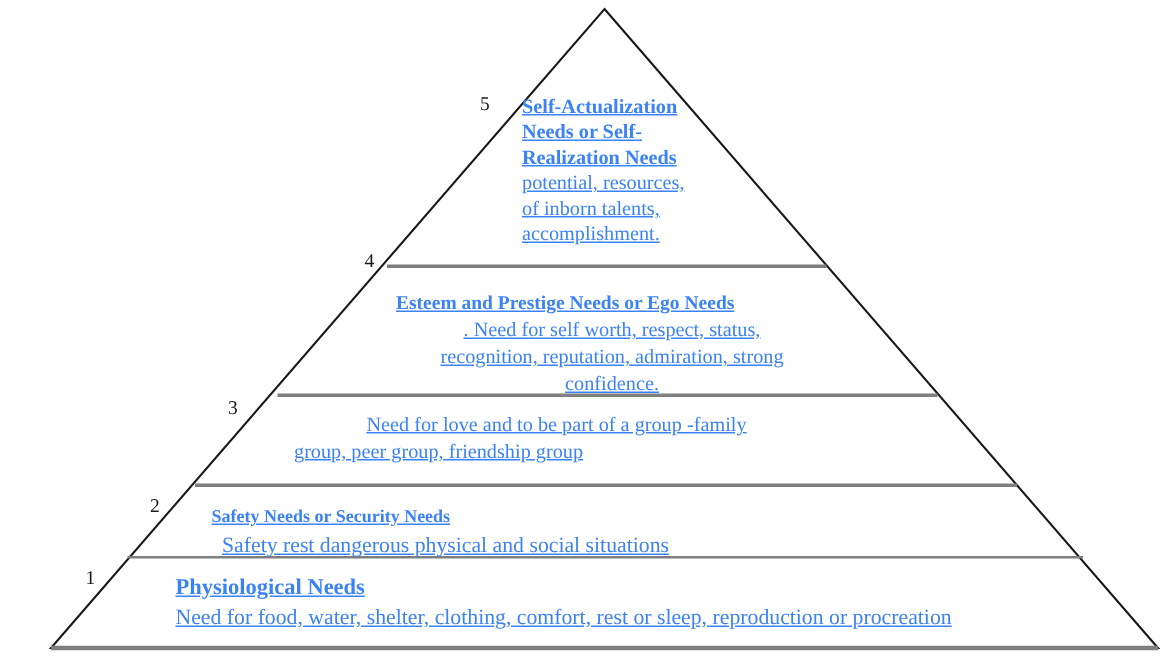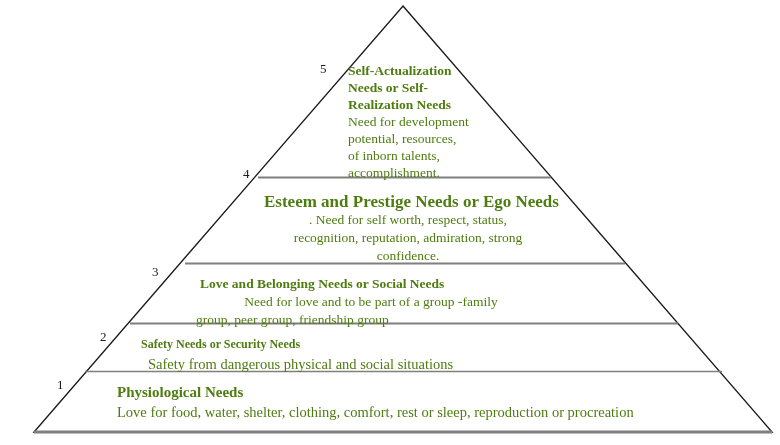--- a/index.html
+++ b/index.html
@@ -24,21 +24,22 @@
   #pyramid-svg {
     position: absolute;
     left: 0;
     top: 0;
     width: 780px;
     height: 445px;
   }
 
   .tier-text {
     position: absolute;
-    color: #4d7c0f;
+    color: #3b82f6;
+    text-decoration: underline;
   }
 
   .tier-title {
     font-weight: bold;
     white-space: nowrap;
   }
 
   .tier-body {
     font-weight: normal;
   }
@@ -51,21 +52,21 @@
     line-height: 1;
   }
 
   
   #tier5 { left: 348px; top: 62px; width: 180px; }
   #tier5 .tier-title { font-size: 13.5px; line-height: 17px; white-space: normal; }
   #tier5 .tier-body  { font-size: 13.5px; line-height: 17px; }
 
   
   #tier4 { left: 258px; top: 192px; width: 300px; }
-  #tier4 .tier-title { font-size: 17px; line-height: 19px; padding-left: 6px; text-align: center; }
+  #tier4 .tier-title { font-size: 13px; line-height: 19px; padding-left: 6px; }
   #tier4 .tier-body  { font-size: 13.5px; line-height: 18px; text-align: center; }
 
   
   #tier3 { left: 196px; top: 274px; width: 340px; }
   #tier3 .tier-title { font-size: 13.5px; line-height: 19px; padding-left: 4px; }
   #tier3 .tier-body  { font-size: 13.5px; line-height: 18px; }
   #tier3 .indent { padding-left: 10px; text-align: center; }
 
   
   #tier2 { left: 141px; top: 334px; width: 420px; }
@@ -97,42 +98,40 @@
   <div class="level-number" style="left:320px; top:62px;">5</div>
   <div class="level-number" style="left:243px; top:167px;">4</div>
   <div class="level-number" style="left:152px; top:265px;">3</div>
   <div class="level-number" style="left:100px; top:330px;">2</div>
   <div class="level-number" style="left:57px; top:378px;">1</div>
 
   <div id="tier5" class="tier-text">
     <div class="tier-title">Self-Actualization</div>
     <div class="tier-title">Needs or Self-</div>
     <div class="tier-title">Realization Needs</div>
-    <div class="tier-body">Need for development</div>
     <div class="tier-body">potential, resources,</div>
     <div class="tier-body">of inborn talents,</div>
     <div class="tier-body">accomplishment.</div>
   </div>
 
   <div id="tier4" class="tier-text">
     <div class="tier-title">Esteem and Prestige Needs or Ego Needs</div>
     <div class="tier-body">. Need for self worth, respect, status,</div>
     <div class="tier-body">recognition, reputation, admiration, strong</div>
     <div class="tier-body">confidence.</div>
   </div>
 
   <div id="tier3" class="tier-text">
-    <div class="tier-title">Love and Belonging Needs or Social Needs</div>
     <div class="tier-body indent">Need for love and to be part of a group -family</div>
     <div class="tier-body">group, peer group, friendship group</div>
   </div>
 
   <div id="tier2" class="tier-text">
     <div class="tier-title">Safety Needs or Security Needs</div>
-    <div class="tier-body">Safety from dangerous physical and social situations</div>
+    <div class="tier-body">Safety rest dangerous physical and social situations</div>
   </div>
 
   <div id="tier1" class="tier-text">
     <div class="tier-title">Physiological Needs</div>
-    <div class="tier-body">Love for food, water, shelter, clothing, comfort, rest or sleep, reproduction or procreation</div>
+    <div class="tier-body">Need for food, water, shelter, clothing, comfort, rest or sleep, reproduction or procreation</div>
   </div>
 
 </div>
 
 </body></html>

